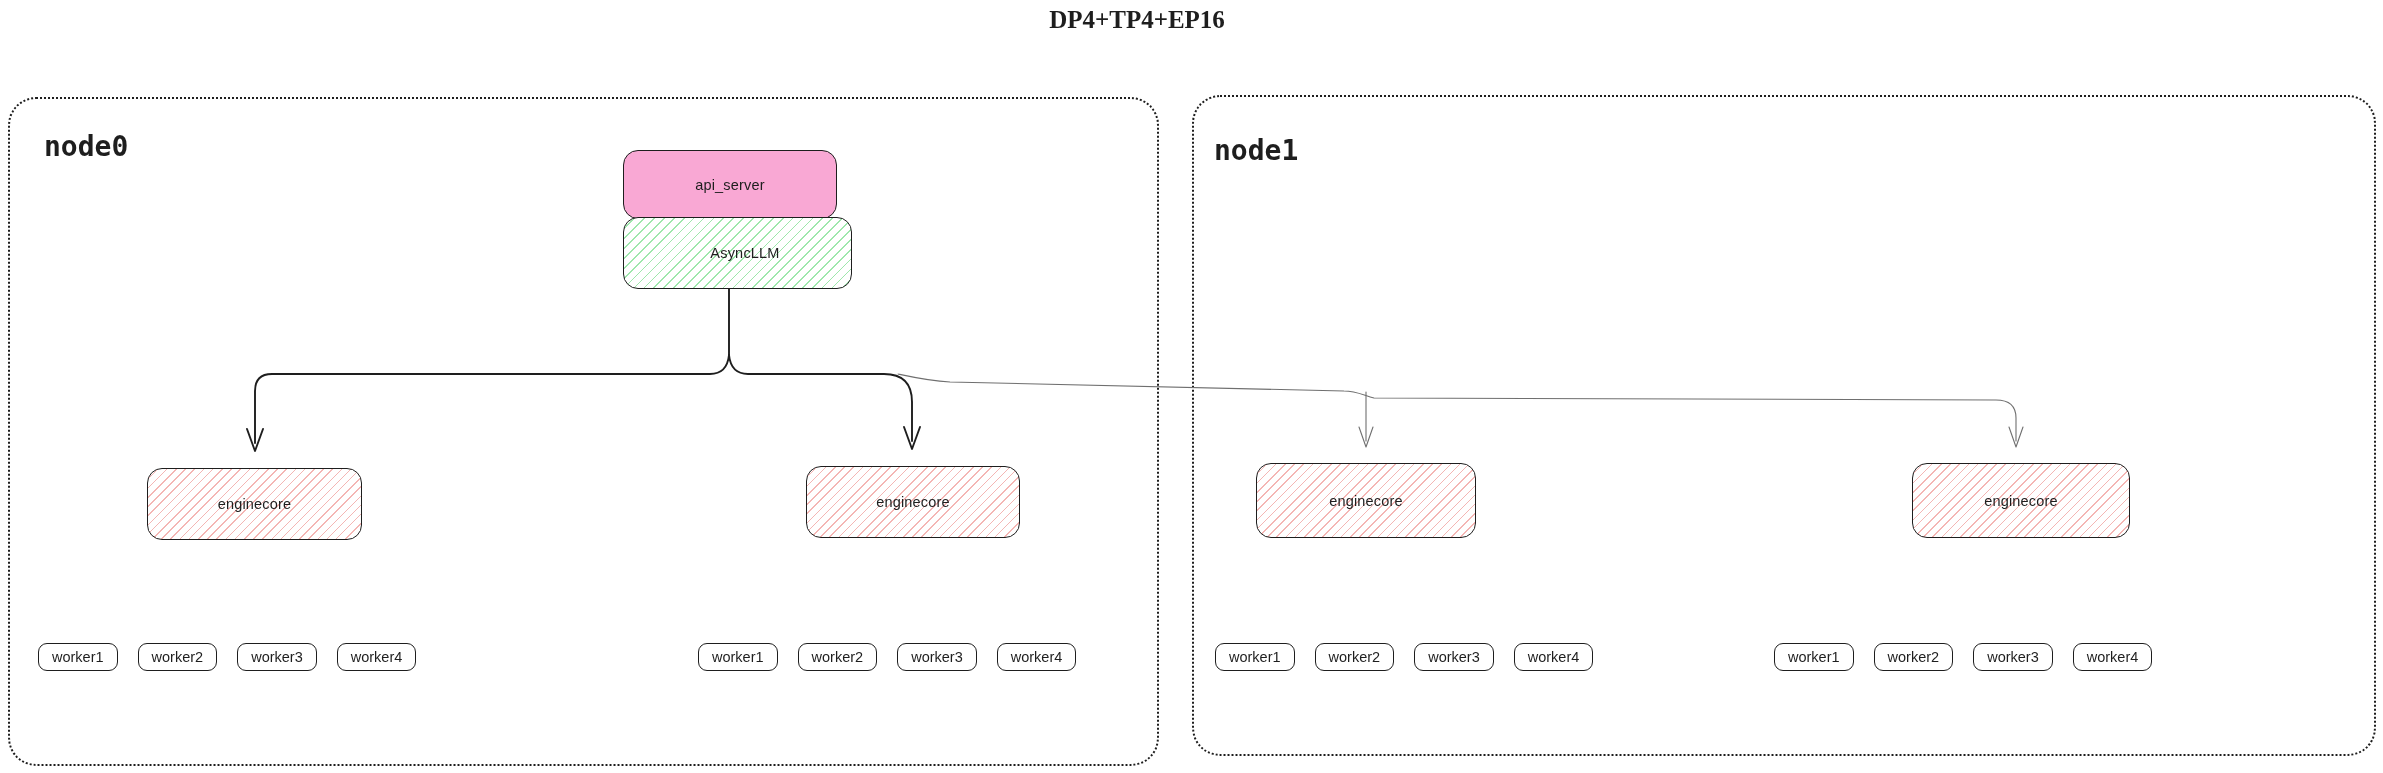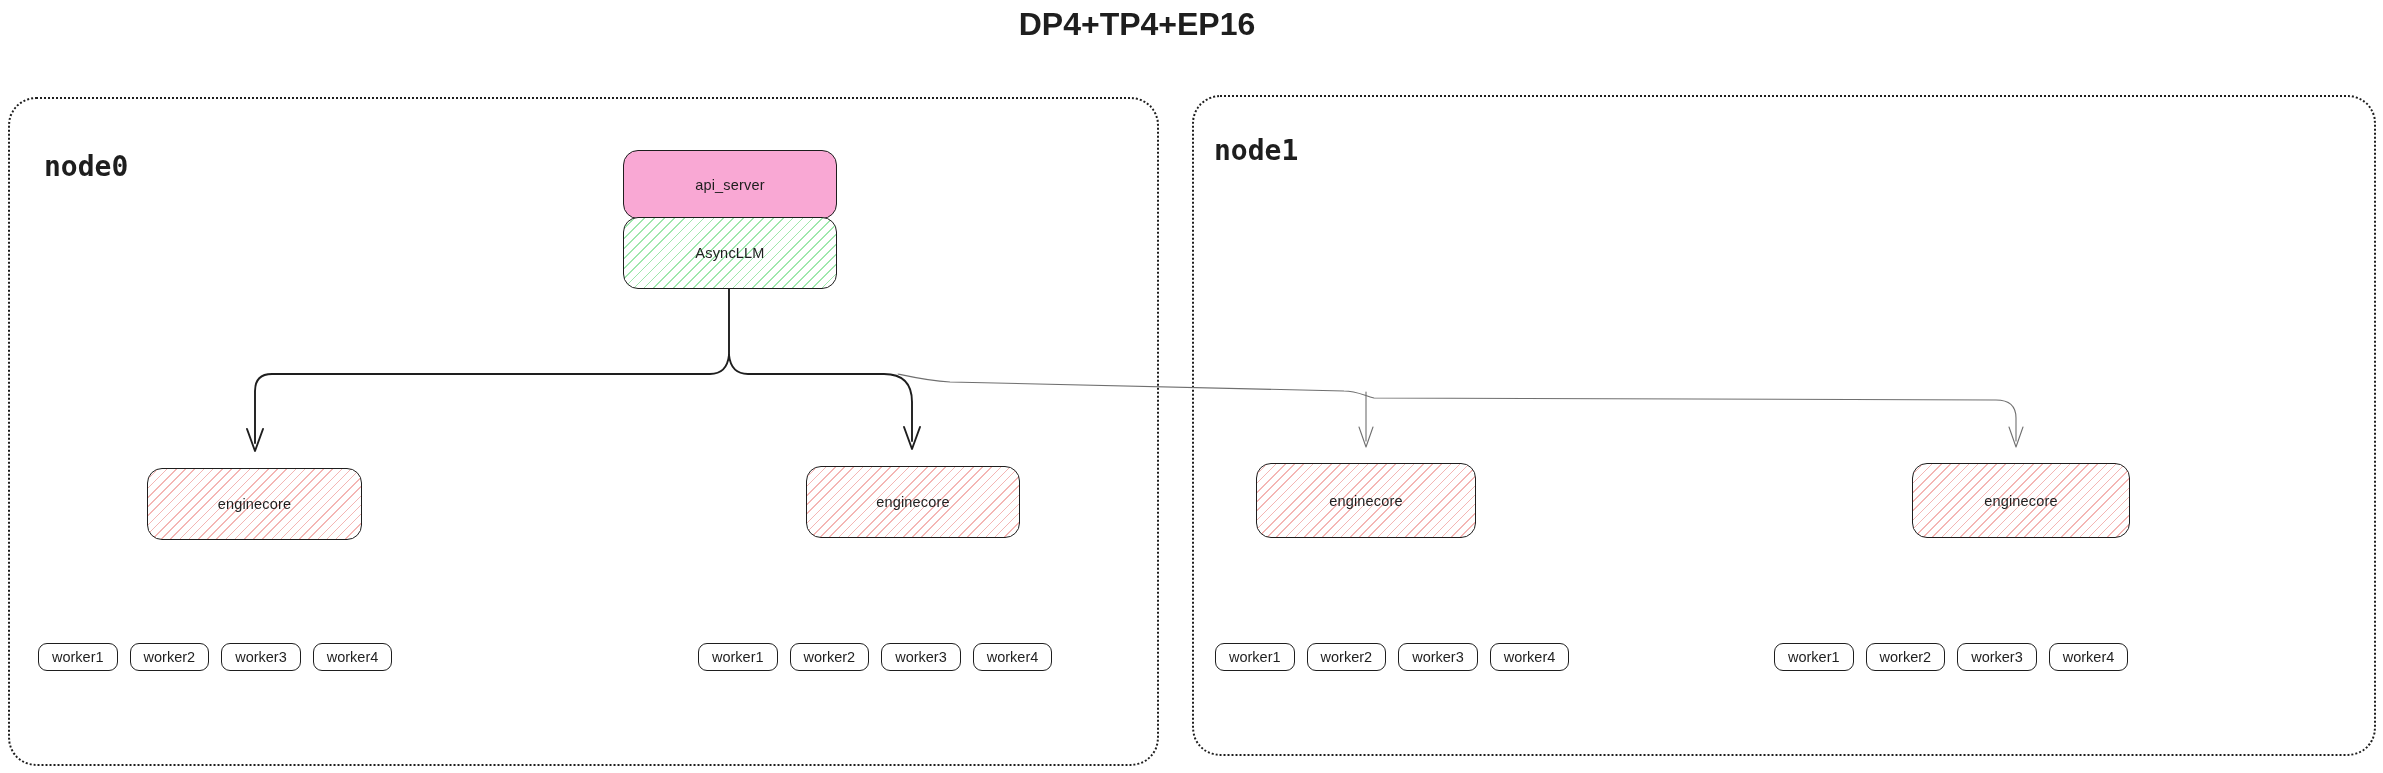--- a/index.html
+++ b/index.html
@@ -9,21 +9,21 @@
     --thin:#6f6f6f;
     --bg:#ffffff;
   }
   html,body{margin:0;padding:0;background:var(--bg);}
   .canvas{
     position:relative;width:2383px;height:773px;background:var(--bg);
     font-family:"Liberation Sans",sans-serif;color:var(--ink);overflow:hidden;
   }
   .title{
     position:absolute;left:1137px;top:6px;transform:translateX(-50%);
-    font-family:Liberation Sans, sans-serif;font-weight:600;font-size:32px;
+    font-family:Liberation Serif, serif;font-weight:600;font-size:25px;
     white-space:nowrap;
   }
   .node-box{
     position:absolute;border:2.3px dotted var(--ink);border-radius:28px;background:transparent;
   }
   .node-label{
     position:absolute;font-family:"DejaVu Sans Mono",monospace;font-weight:700;font-size:28px;
     white-space:nowrap;
   }
   .block{
@@ -34,40 +34,40 @@
   .hatch-green{
     background-color:#fff;
     background-image:repeating-linear-gradient(135deg,var(--green-hatch) 0 1.2px,transparent 1.2px 7px);
   }
   .hatch-red{
     background-color:#fff;
     background-image:repeating-linear-gradient(135deg,var(--red-hatch) 0 1.1px,transparent 1.1px 6.5px);
     margin-top:8px;
   }
   .worker-row{
-    position:absolute;display:flex;gap:12px;
+    position:absolute;display:flex;gap:20px;
   }
   .worker{
     border:1.7px solid var(--ink);border-radius:9px;background:#fff;
     padding:5px 13px;font-size:14.5px;white-space:nowrap;
     display:inline-flex;align-items:center;justify-content:center;
   }
   svg.wires{position:absolute;left:0;top:0;pointer-events:none;}
   .wire-thick{stroke:var(--ink);stroke-width:1.9;fill:none;stroke-linecap:round;stroke-linejoin:round;}
   .wire-thin{stroke:var(--thin);stroke-width:1.1;fill:none;stroke-linecap:round;stroke-linejoin:round;}
 </style>
 </head>
 <body>
 
 <div class="canvas">
 
   <div class="title">DP4+TP4+EP16</div>
 
   <div class="node-box" style="left:8px;top:97px;width:1147px;height:665px;"></div>
-  <div class="node-label" style="left:44px;top:130px;margin-top:20px;">node0</div>
+  <div class="node-label" style="left:44px;top:130px;">node0</div>
 
   <div class="node-box" style="left:1192px;top:95px;width:1180px;height:657px;"></div>
   <div class="node-label" style="left:1214px;top:134px;">node1</div>
 
   <svg class="wires" width="2383" height="773" viewBox="0 0 2383 773">
 
     <path class="wire-thick" d="M 729 287 L 729 355"></path>
 
     <path class="wire-thick" d="M 729 355 Q 727 374 710 374 L 272 374 Q 255 374 255 391 L 255 443"></path>
     <polyline class="wire-thick" points="247,429 255,451 263,429"></polyline>
@@ -77,21 +77,21 @@
 
     <path class="wire-thin" d="M 898 374 C 912 377 930 381 950 382 L 1344 391 C 1356 391 1363 395 1374 398 L 1996 400 Q 2016 400 2016 418 L 2016 441"></path>
     <path class="wire-thin" d="M 1366 392 L 1366 441"></path>
     <polyline class="wire-thin" points="1359,427 1366,447 1373,427"></polyline>
     <polyline class="wire-thin" points="2009,427 2016,447 2023,427"></polyline>
   </svg>
 
   <div class="block" style="left:623px;top:150px;width:212px;height:67px;">
     <span>api_server</span>
   </div>
-  <div class="block hatch-green" style="left:623px;top:217px;width:212px;height:70px;">
+  <div class="block hatch-green" style="left:623px;top:217px;width:212px;height:70px;padding-left:15px;">
     <span>AsyncLLM</span>
   </div>
 
   <div class="block hatch-red" style="left:147px;top:460px;width:213px;height:70px;">
     <span>enginecore</span>
   </div>
   <div class="block hatch-red" style="left:806px;top:458px;width:212px;height:70px;">
     <span>enginecore</span>
   </div>
 

